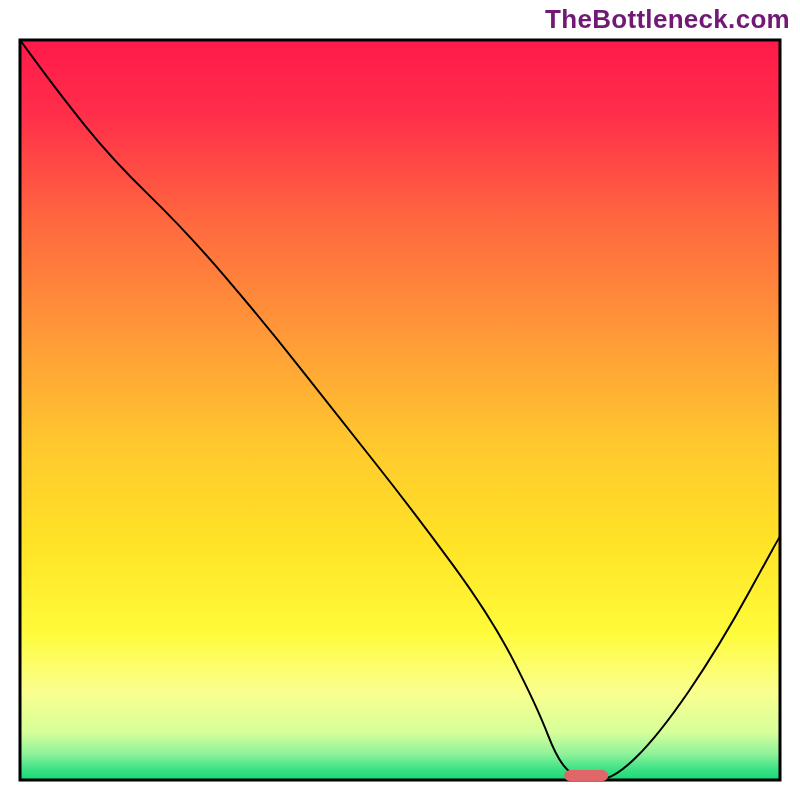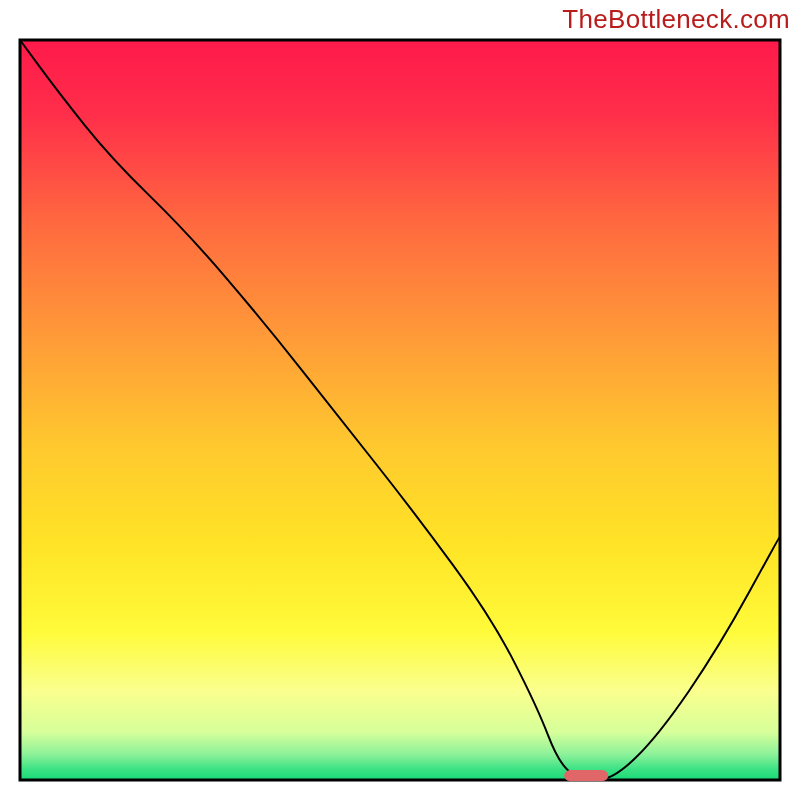--- a/index.html
+++ b/index.html
@@ -14,22 +14,22 @@
     position: relative;
     width: 800px;
     height: 800px;
     box-sizing: border-box;
   }
   .watermark {
     position: absolute;
     top: 4px;
     right: 10px;
     font-size: 26px;
-    font-weight: normal;
-    color: #b91c1c;
+    font-weight: bold;
+    color: #701a75;
     letter-spacing: 0.3px;
   }
   svg { display: block; }
 </style>
 </head>
 <body>
 
 <div class="wrap">
 
   <div class="watermark">TheBottleneck.com</div>

